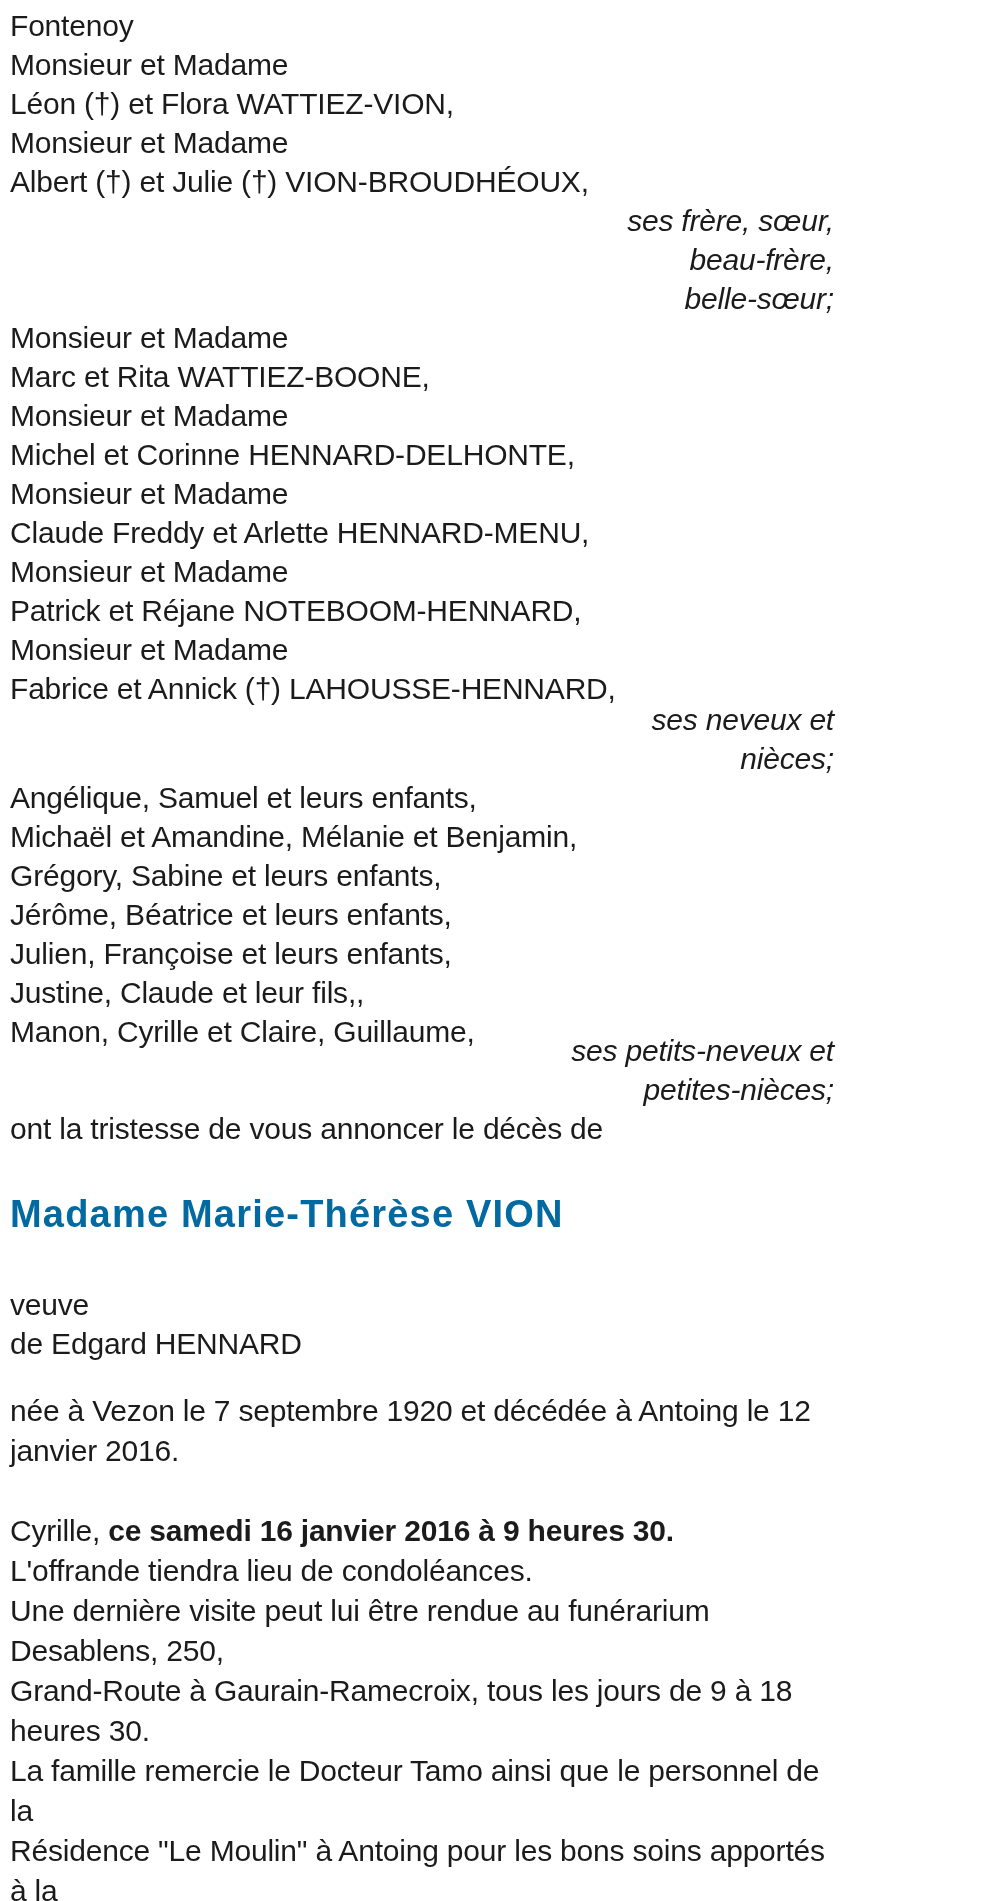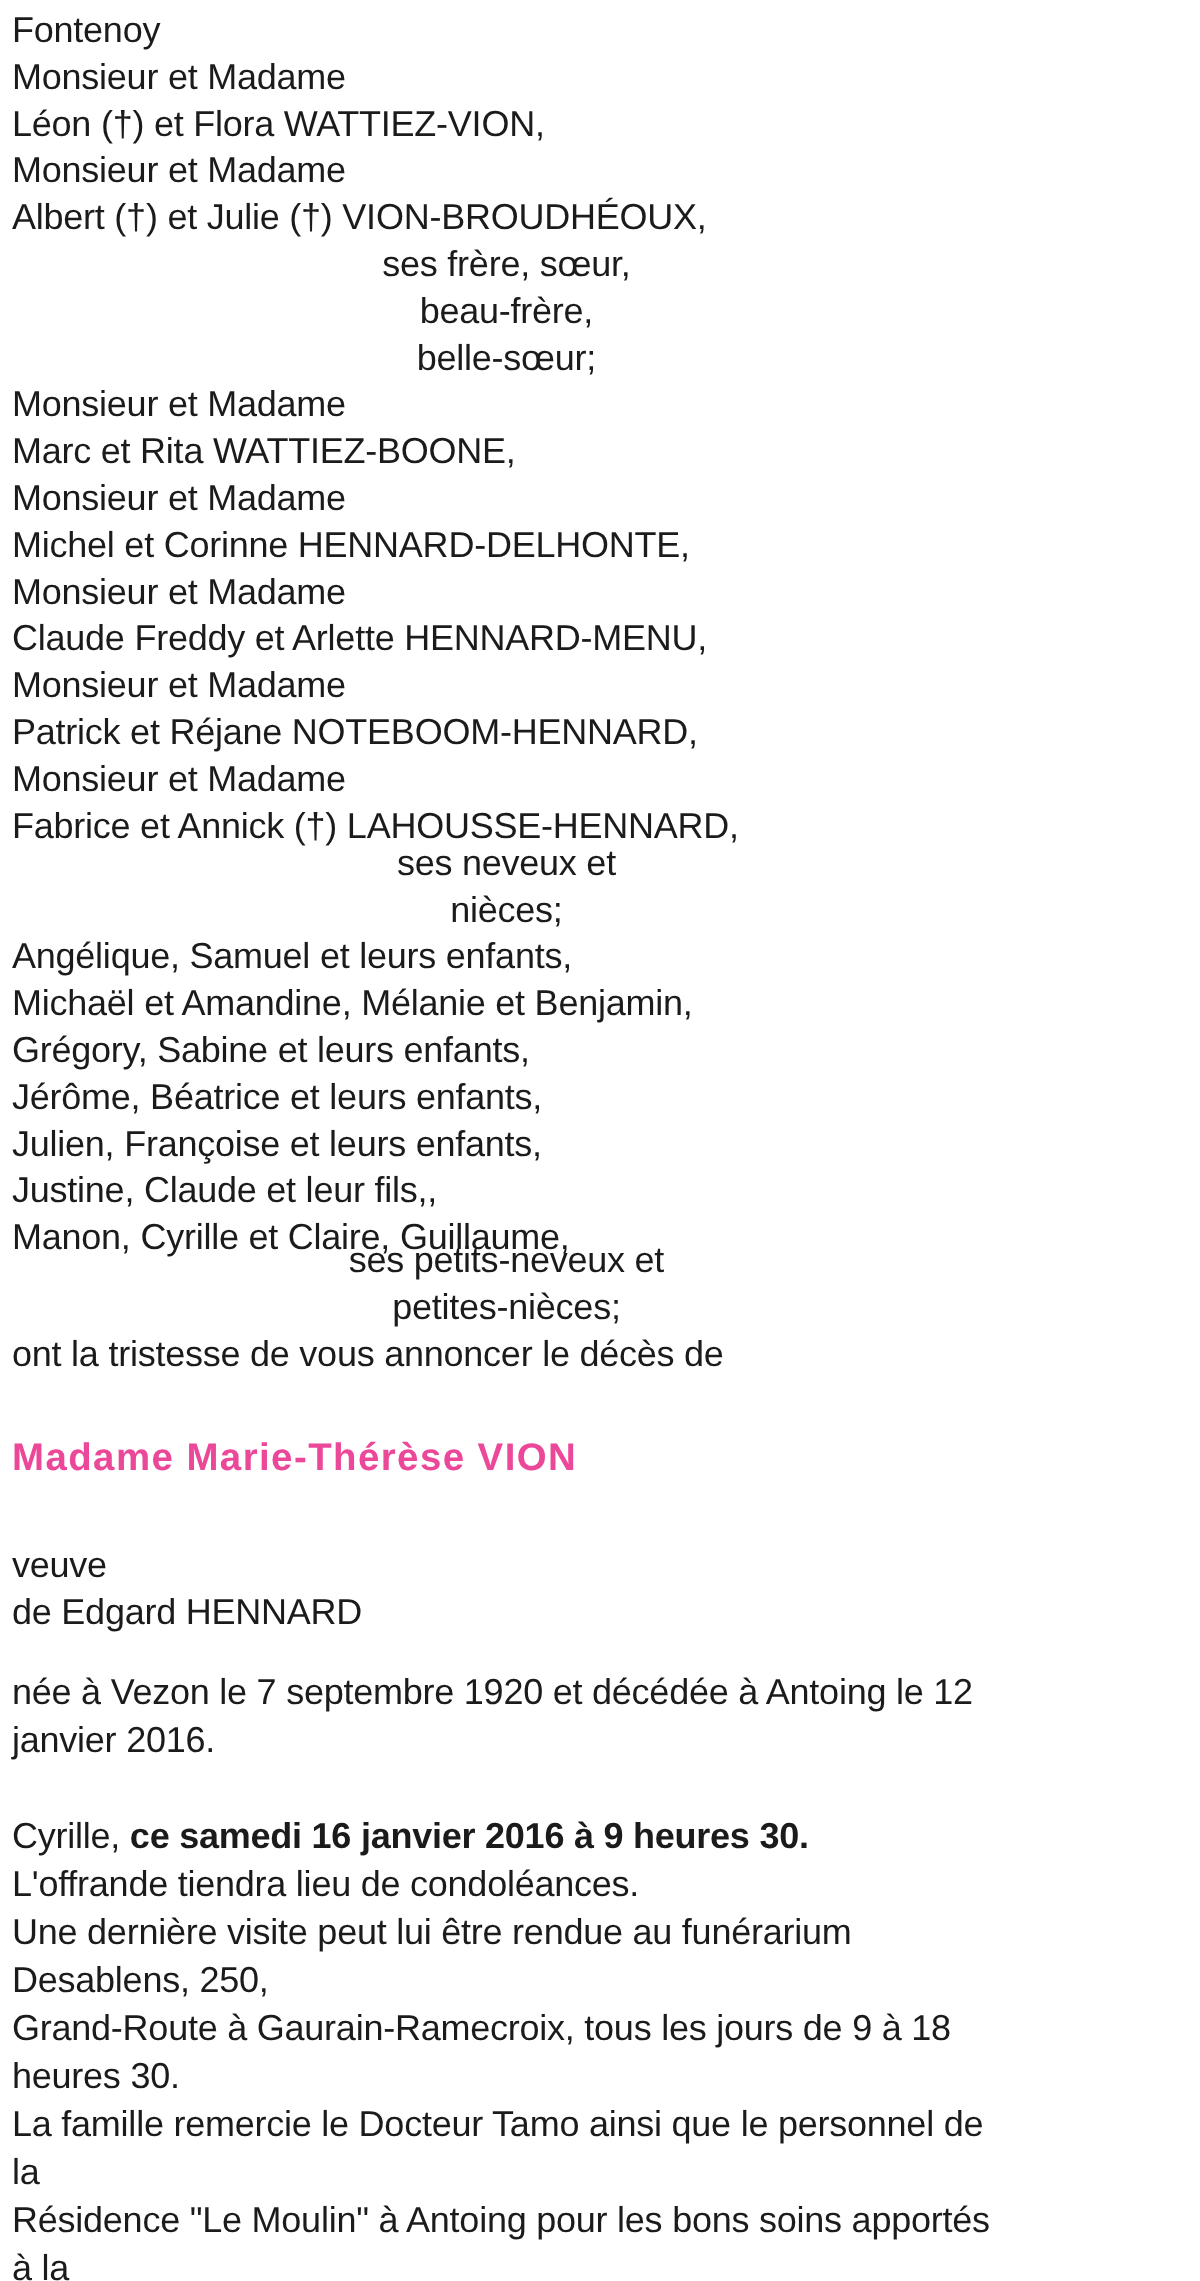--- a/index.html
+++ b/index.html
@@ -17,33 +17,34 @@
     color: #1b1b1b;
     font-family: "Liberation Sans", "DejaVu Sans", sans-serif;
     font-size: 30px;
     line-height: 39px;
     letter-spacing: -0.2px;
   }
   .doc p { margin: 0; }
   [data-bind-lines] { white-space: pre-line; }
   .city { margin-bottom: 5px; }
   .relation {
-    text-align: center;
+    text-align: right;
+    font-style: italic;
     margin-top: -6px;
   }
   .relation.r2 { margin-top: -8px; }
   .relation.r3 { margin-top: -20px; }
   .announcement { margin-top: -18px; }
   .deceased {
-    font-size: 32px;
+    font-size: 38px;
     line-height: 46px;
     font-weight: bold;
     letter-spacing: 1.2px;
     margin: 43px 0 48px 0;
-    color: #ec4899;
+    color: #0369a1;
   }
   .para { margin-top: 10px; line-height: 40px; }
   .para.dates { margin-top: 28px; }
   .b { font-weight: bold; }
 </style>
 </head>
 <body>
 
 <div class="doc">
 

